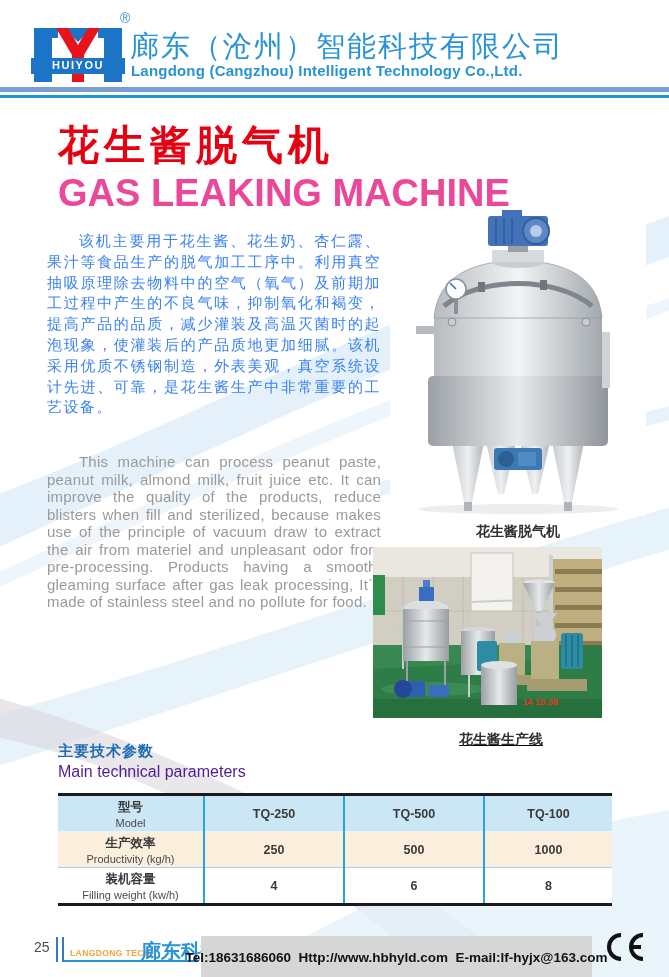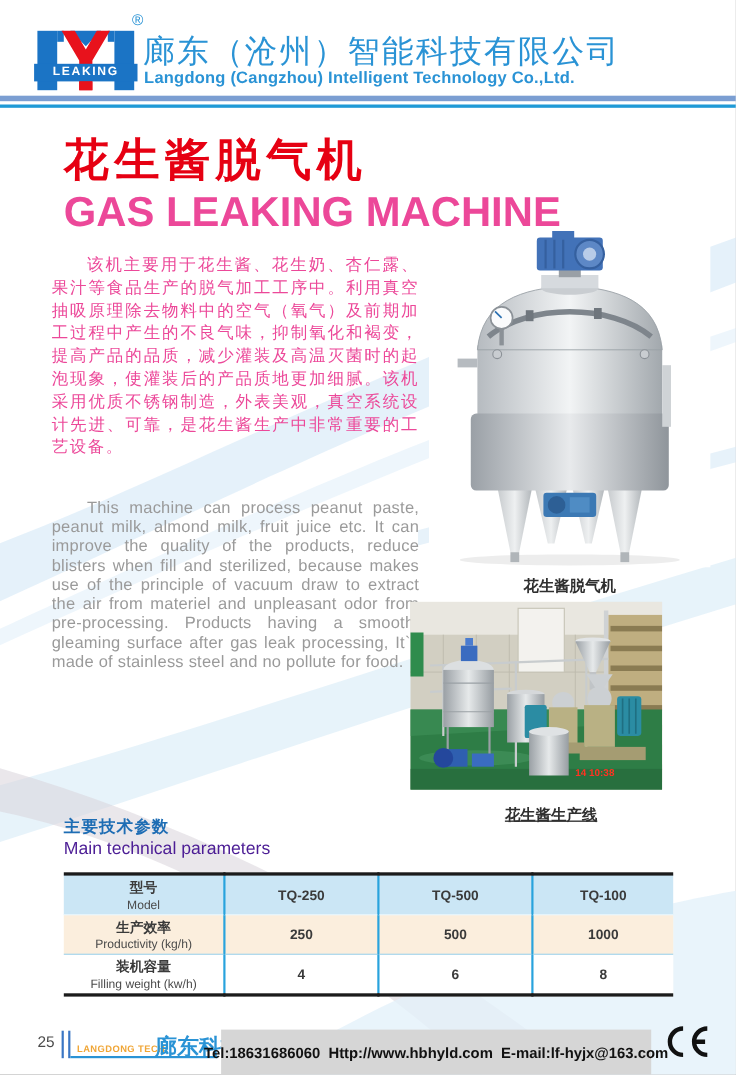--- a/index.html
+++ b/index.html
@@ -34,21 +34,21 @@
     left:58px;top:118px;font-size:41px;font-weight:800;color:#e60012;
     letter-spacing:5px;z-index:2;
   }
   .title-en{
     left:58px;top:172px;font-size:38px;font-weight:600;color:#ec4899;z-index:2;
   }
 
   
   .para-cn{
     left:47px;top:231px;width:334px;margin:0;font-size:15px;line-height:20.8px;
-    letter-spacing:1.4px;color:#ec4899;text-align:justify;text-indent:32px;z-index:2;
+    letter-spacing:1.4px;color:#3b82f6;text-align:justify;text-indent:32px;z-index:2;
   }
   .para-en{
     left:47px;top:453px;width:334px;margin:0;font-size:15px;line-height:17.5px;
     color:#9a9a9a;text-align:justify;text-indent:32px;z-index:2;letter-spacing:.2px;
   }
 
   
   .fig1{left:390px;top:210px;width:256px;z-index:2;}
   .fig2{left:373px;top:547px;width:256px;z-index:2;text-decoration:underline;}
   .fig-caption{
@@ -111,21 +111,21 @@
     <svg width="96" height="78" viewBox="0 0 96 78" aria-hidden="true">
       <rect x="4" y="12" width="18" height="54" fill="#1b74c5"></rect>
       <rect x="22" y="12" width="6" height="10" fill="#1b74c5"></rect>
       <rect x="74" y="12" width="18" height="54" fill="#1b74c5"></rect>
       <rect x="68" y="12" width="6" height="10" fill="#1b74c5"></rect>
       <polygon points="34,12 62,12 48,26" fill="#1b74c5"></polygon>
       <polygon points="26,12 38,12 48,29 58,12 70,12 54,39 54,66 42,66 42,39" fill="#e8121c"></polygon>
       <rect x="1" y="42" width="94" height="16" fill="#1b74c5"></rect>
       <rect x="42" y="58" width="12" height="8" fill="#e8121c"></rect>
     </svg>
-    <span class="logo-text">LEAKING</span>
+    <span class="logo-text">HUIYOU</span>
   </div>
   <span class="abs reg-mark">®</span>
   <div class="abs company-en">Langdong (Cangzhou) Intelligent Technology Co.,Ltd.</div>
   <div class="abs company-cn">廊东（沧州）智能科技有限公司</div>
   <div class="abs rule-1"></div>
   <div class="abs rule-2"></div>
 
   <div class="abs title-cn">花生酱脱气机</div>
   <div class="abs title-en">GAS LEAKING MACHINE</div>
 

